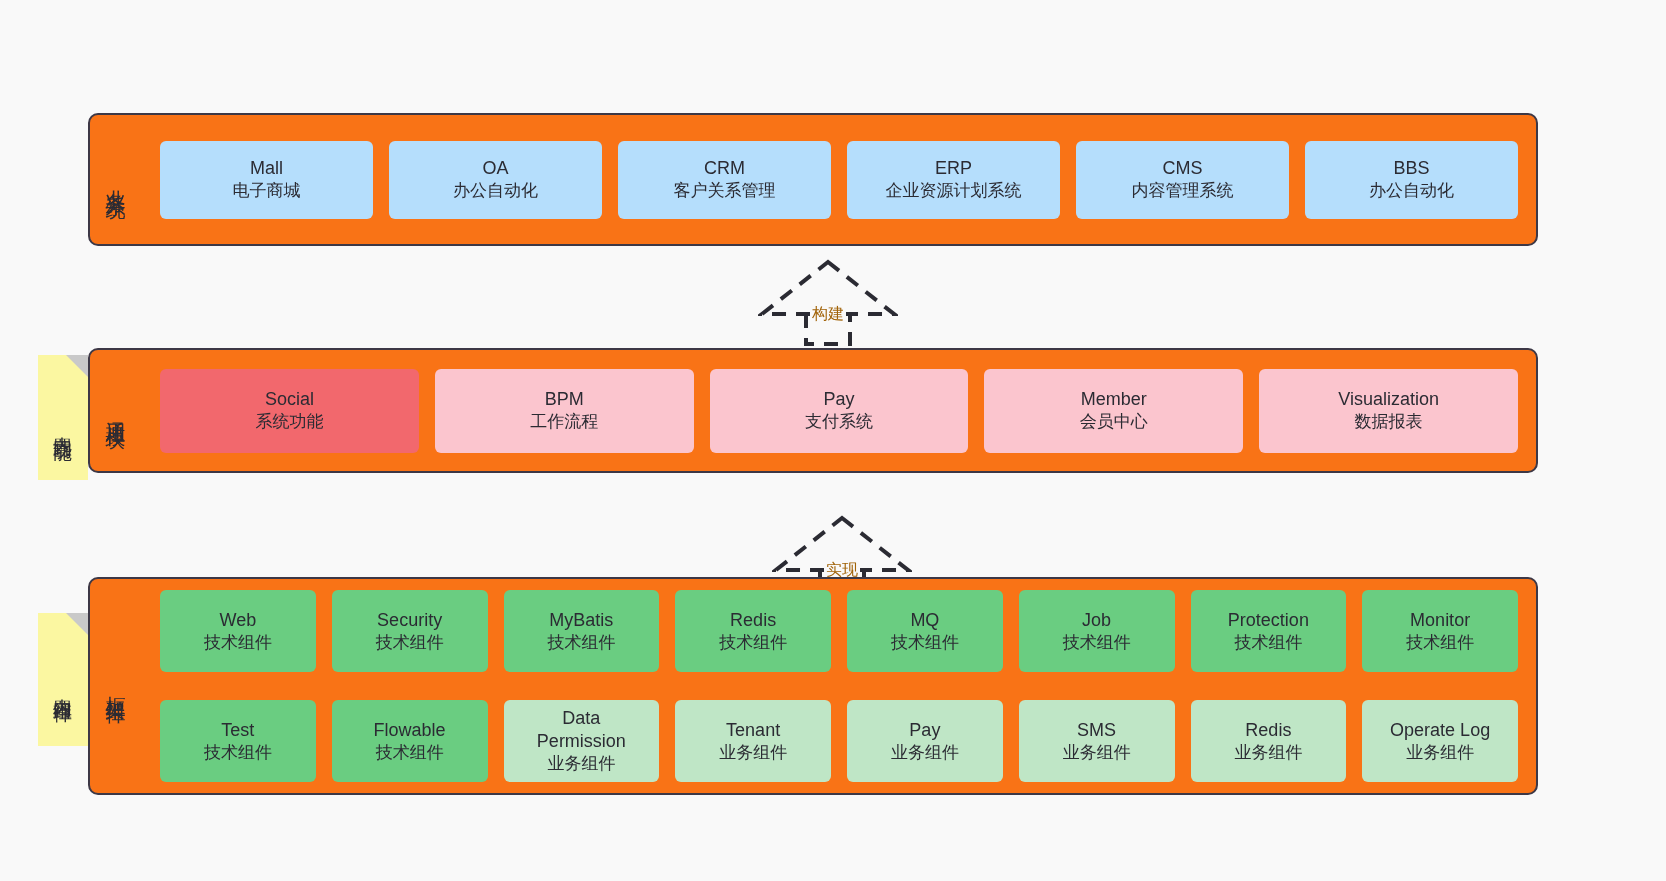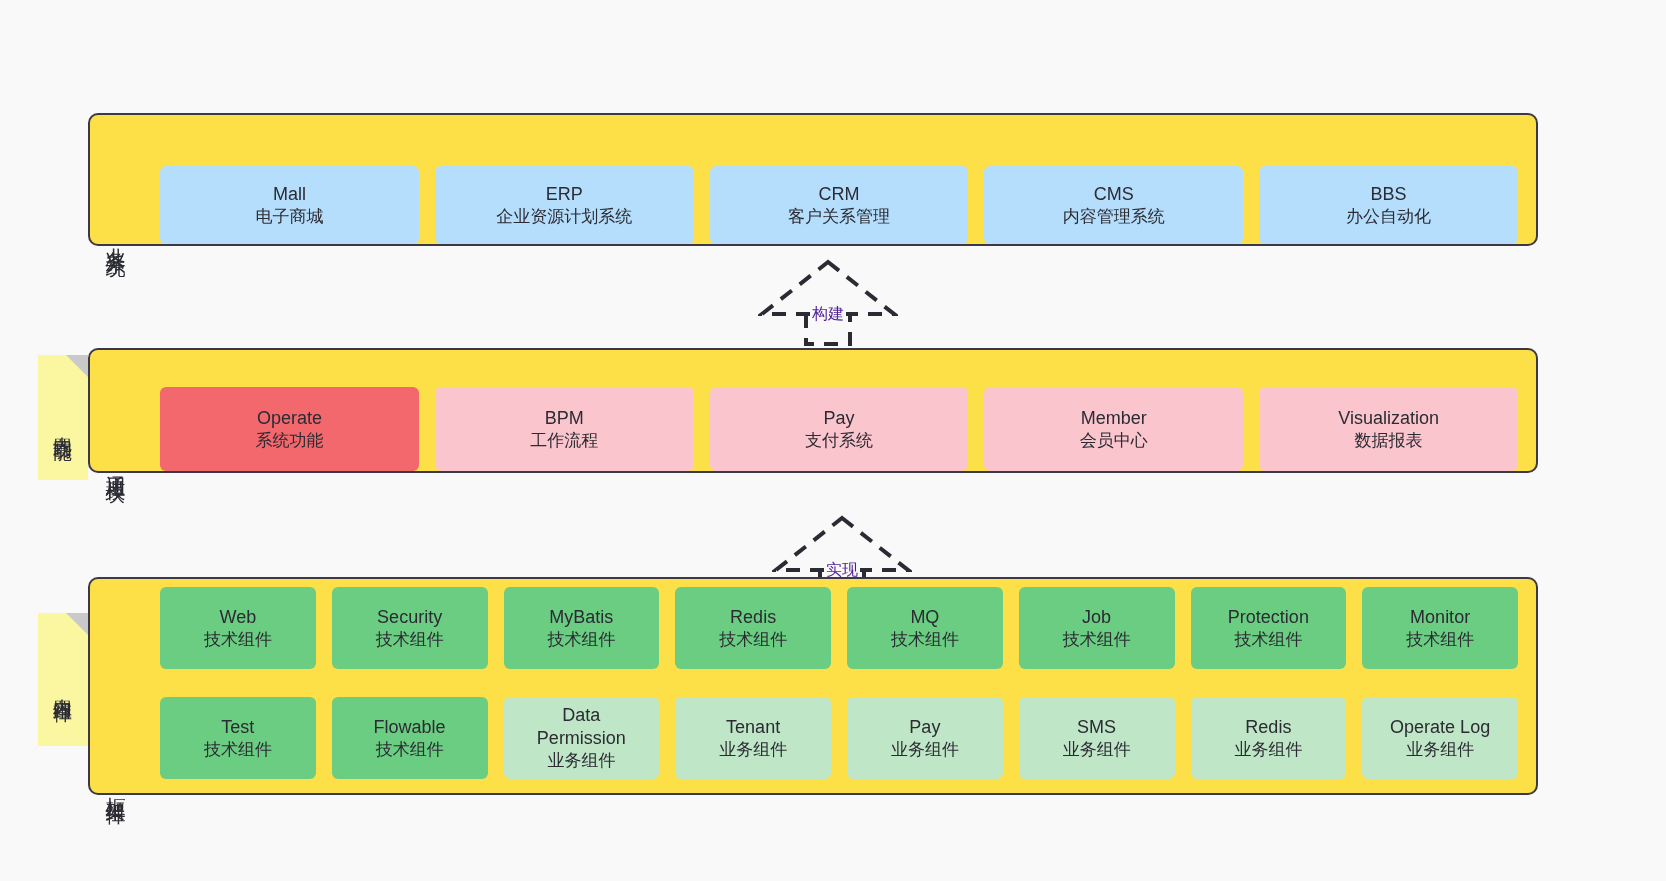--- a/index.html
+++ b/index.html
@@ -14,25 +14,25 @@
   }
 
   #canvas {
     position: absolute;
     inset: 0;
   }
 
   
   .layer {
     position: absolute;
-    background: #fde047;
+    background: #f97316;
     border: 2px solid #3d3846;
     border-radius: 10px;
     display: flex;
-    align-items: flex-end;
+    align-items: center;
   }
 
   .layer-title {
     width: 52px;
     flex: 0 0 52px;
     display: flex;
     align-items: center;
     justify-content: center;
     font-size: 20px;
     color: #2b2b33;
@@ -116,45 +116,49 @@
   
   .connector {
     position: absolute;
   }
   .connector svg { display: block; }
   .connector .conn-label {
     position: absolute;
     left: 50%;
     transform: translateX(-50%);
     font-size: 16px;
-    color: #4c1d95;
+    color: #a16207;
     background: #f9f9f9;
     padding: 0 2px;
     white-space: nowrap;
   }
 </style>
 </head>
 <body>
 
 <div id="canvas">
 
   <div class="layer" id="layer-business" style="left:88px; top:113px; width:1450px; height:133px;">
     <div class="layer-title">业务系统</div>
     <div class="layer-body">
       <div class="card biz-card">
         <span class="en">Mall</span>
         <span class="cn">电子商城</span>
       </div>
       <div class="card biz-card">
+        <span class="en">OA</span>
+        <span class="cn">办公自动化</span>
+      </div>
+      <div class="card biz-card">
+        <span class="en">CRM</span>
+        <span class="cn">客户关系管理</span>
+      </div>
+      <div class="card biz-card">
         <span class="en">ERP</span>
         <span class="cn">企业资源计划系统</span>
-      </div>
-      <div class="card biz-card">
-        <span class="en">CRM</span>
-        <span class="cn">客户关系管理</span>
       </div>
       <div class="card biz-card">
         <span class="en">CMS</span>
         <span class="cn">内容管理系统</span>
       </div>
       <div class="card biz-card">
         <span class="en">BBS</span>
         <span class="cn">办公自动化</span>
       </div>
     </div>
@@ -170,21 +174,21 @@
 
   <div class="sticky" style="left:38px; top:355px; height:125px;">
     <span class="fold"></span>
     <span>内置功能</span>
   </div>
 
   <div class="layer" id="layer-modules" style="left:88px; top:348px; width:1450px; height:125px;">
     <div class="layer-title">通用模块</div>
     <div class="layer-body">
       <div class="card mod-strong">
-        <span class="en">Operate</span>
+        <span class="en">Social</span>
         <span class="cn">系统功能</span>
       </div>
       <div class="card mod-soft">
         <span class="en">BPM</span>
         <span class="cn">工作流程</span>
       </div>
       <div class="card mod-soft">
         <span class="en">Pay</span>
         <span class="cn">支付系统</span>
       </div>

